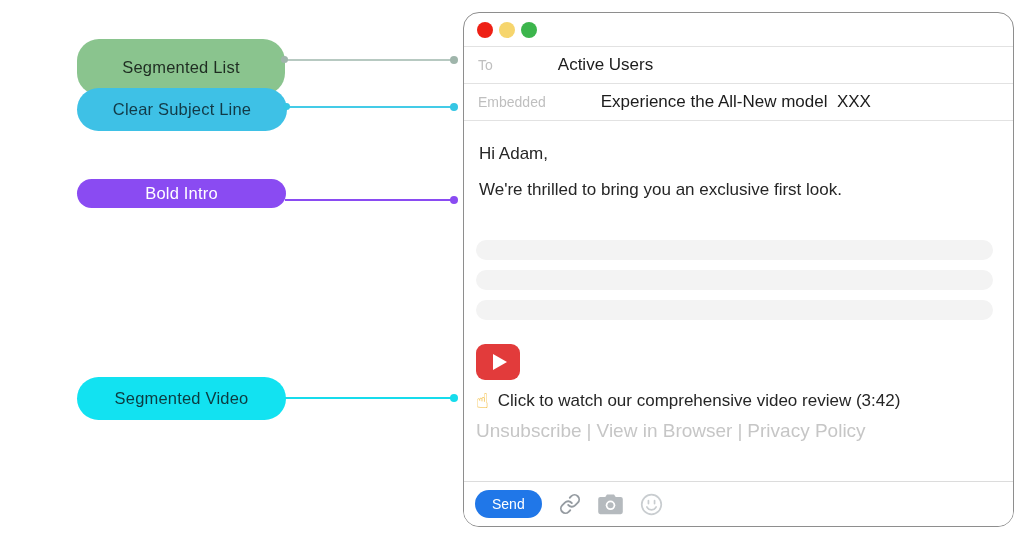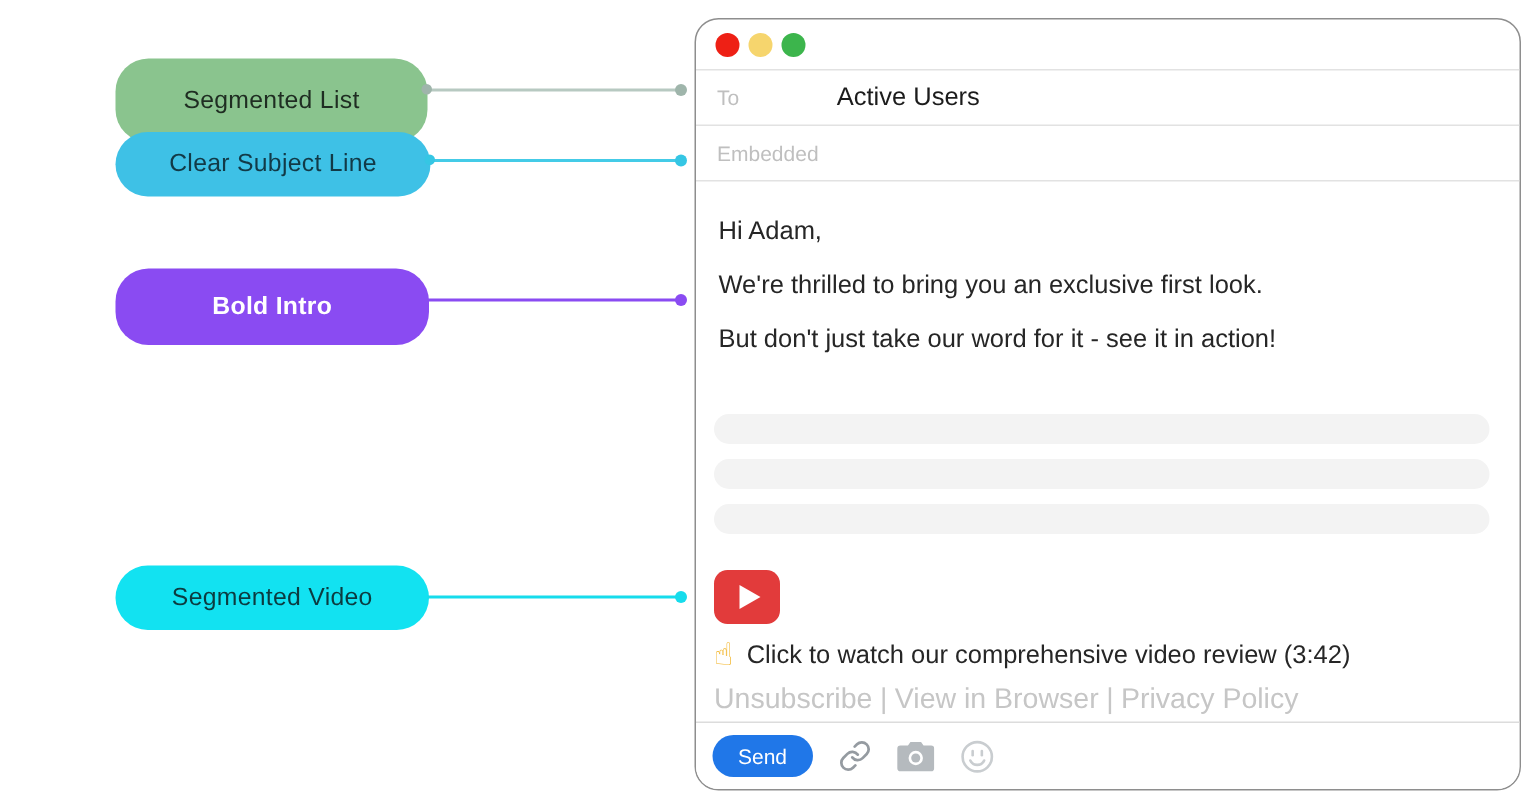--- a/index.html
+++ b/index.html
@@ -8,21 +8,21 @@
     font-family:"Liberation Sans","DejaVu Sans",sans-serif;
     -webkit-font-smoothing:antialiased;
   }
   
   .pill{
     position:absolute;display:flex;align-items:center;justify-content:center;
     border-radius:22px;font-size:16.5px;letter-spacing:.2px;
   }
   .pill-1{left:77px;top:39px;width:208px;height:56px;}
   .pill-2{left:77px;top:88px;width:210px;height:43px;}
-  .pill-3{left:77px;top:179px;width:209px;height:51px;font-weight:bold;}
+  .pill-3{left:77px;top:179px;width:209px;height:29px;}
   .pill-4{left:77px;top:377px;width:209px;height:43px;}
   
   .conn{position:absolute;height:2px;}
   .dot{position:absolute;width:8px;height:8px;border-radius:50%;}
   .dot-sm{width:7px;height:7px;}
   
   .window{
     position:absolute;left:463px;top:12px;width:551px;height:515px;
     background:#ffffff;border:1.5px solid #8e8e8e;border-radius:16px;
     box-sizing:border-box;overflow:hidden;
@@ -107,26 +107,26 @@
     <div class="traffic" style="background: rgb(60, 181, 76);"></div>
   </div>
 
   <div class="field-row">
     <span class="field-label">To</span>
     <span class="field-value gap-to">Active Users</span>
   </div>
 
   <div class="field-row">
     <span class="field-label">Embedded</span>
+    <span class="field-value gap-subject">Experience the All-New model  XXX</span>
   </div>
 
   <div class="body">
     <p>Hi Adam,</p>
     <p>We're thrilled to bring you an exclusive first look.</p>
-    <p>But don't just take our word for it - see it in action!</p>
 
     <div class="bars">
       <div class="bar"></div>
       <div class="bar"></div>
       <div class="bar"></div>
     </div>
 
     <div class="yt" style="background: rgb(226, 59, 59);">
       <div class="yt-tri"></div>
     </div>

